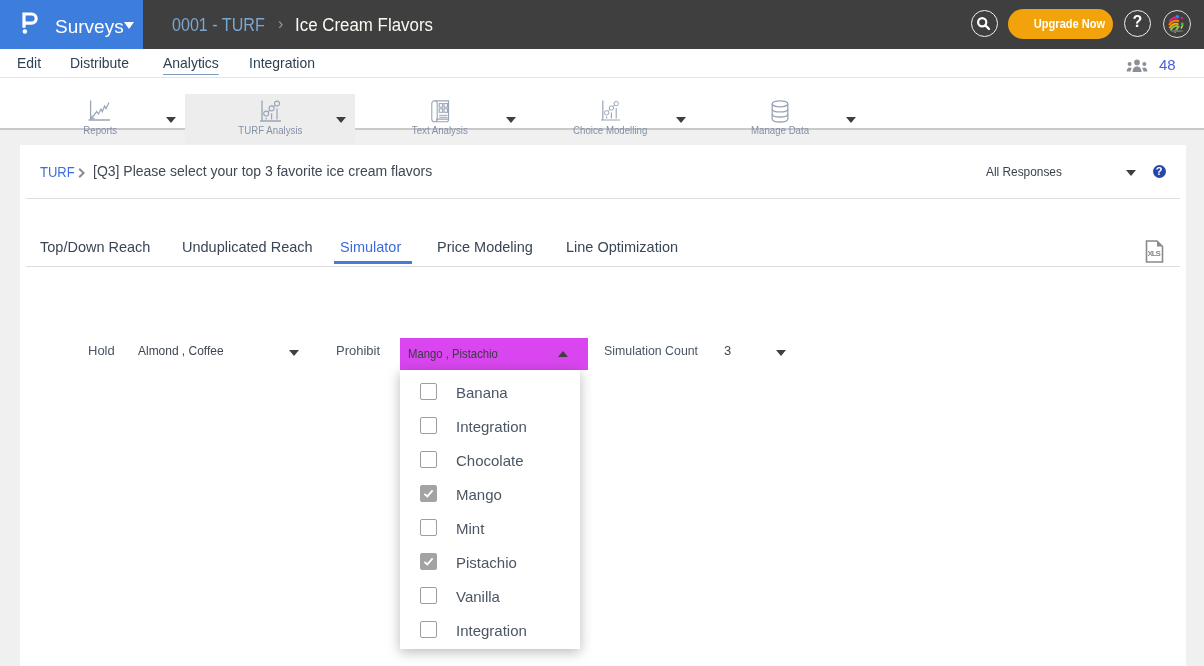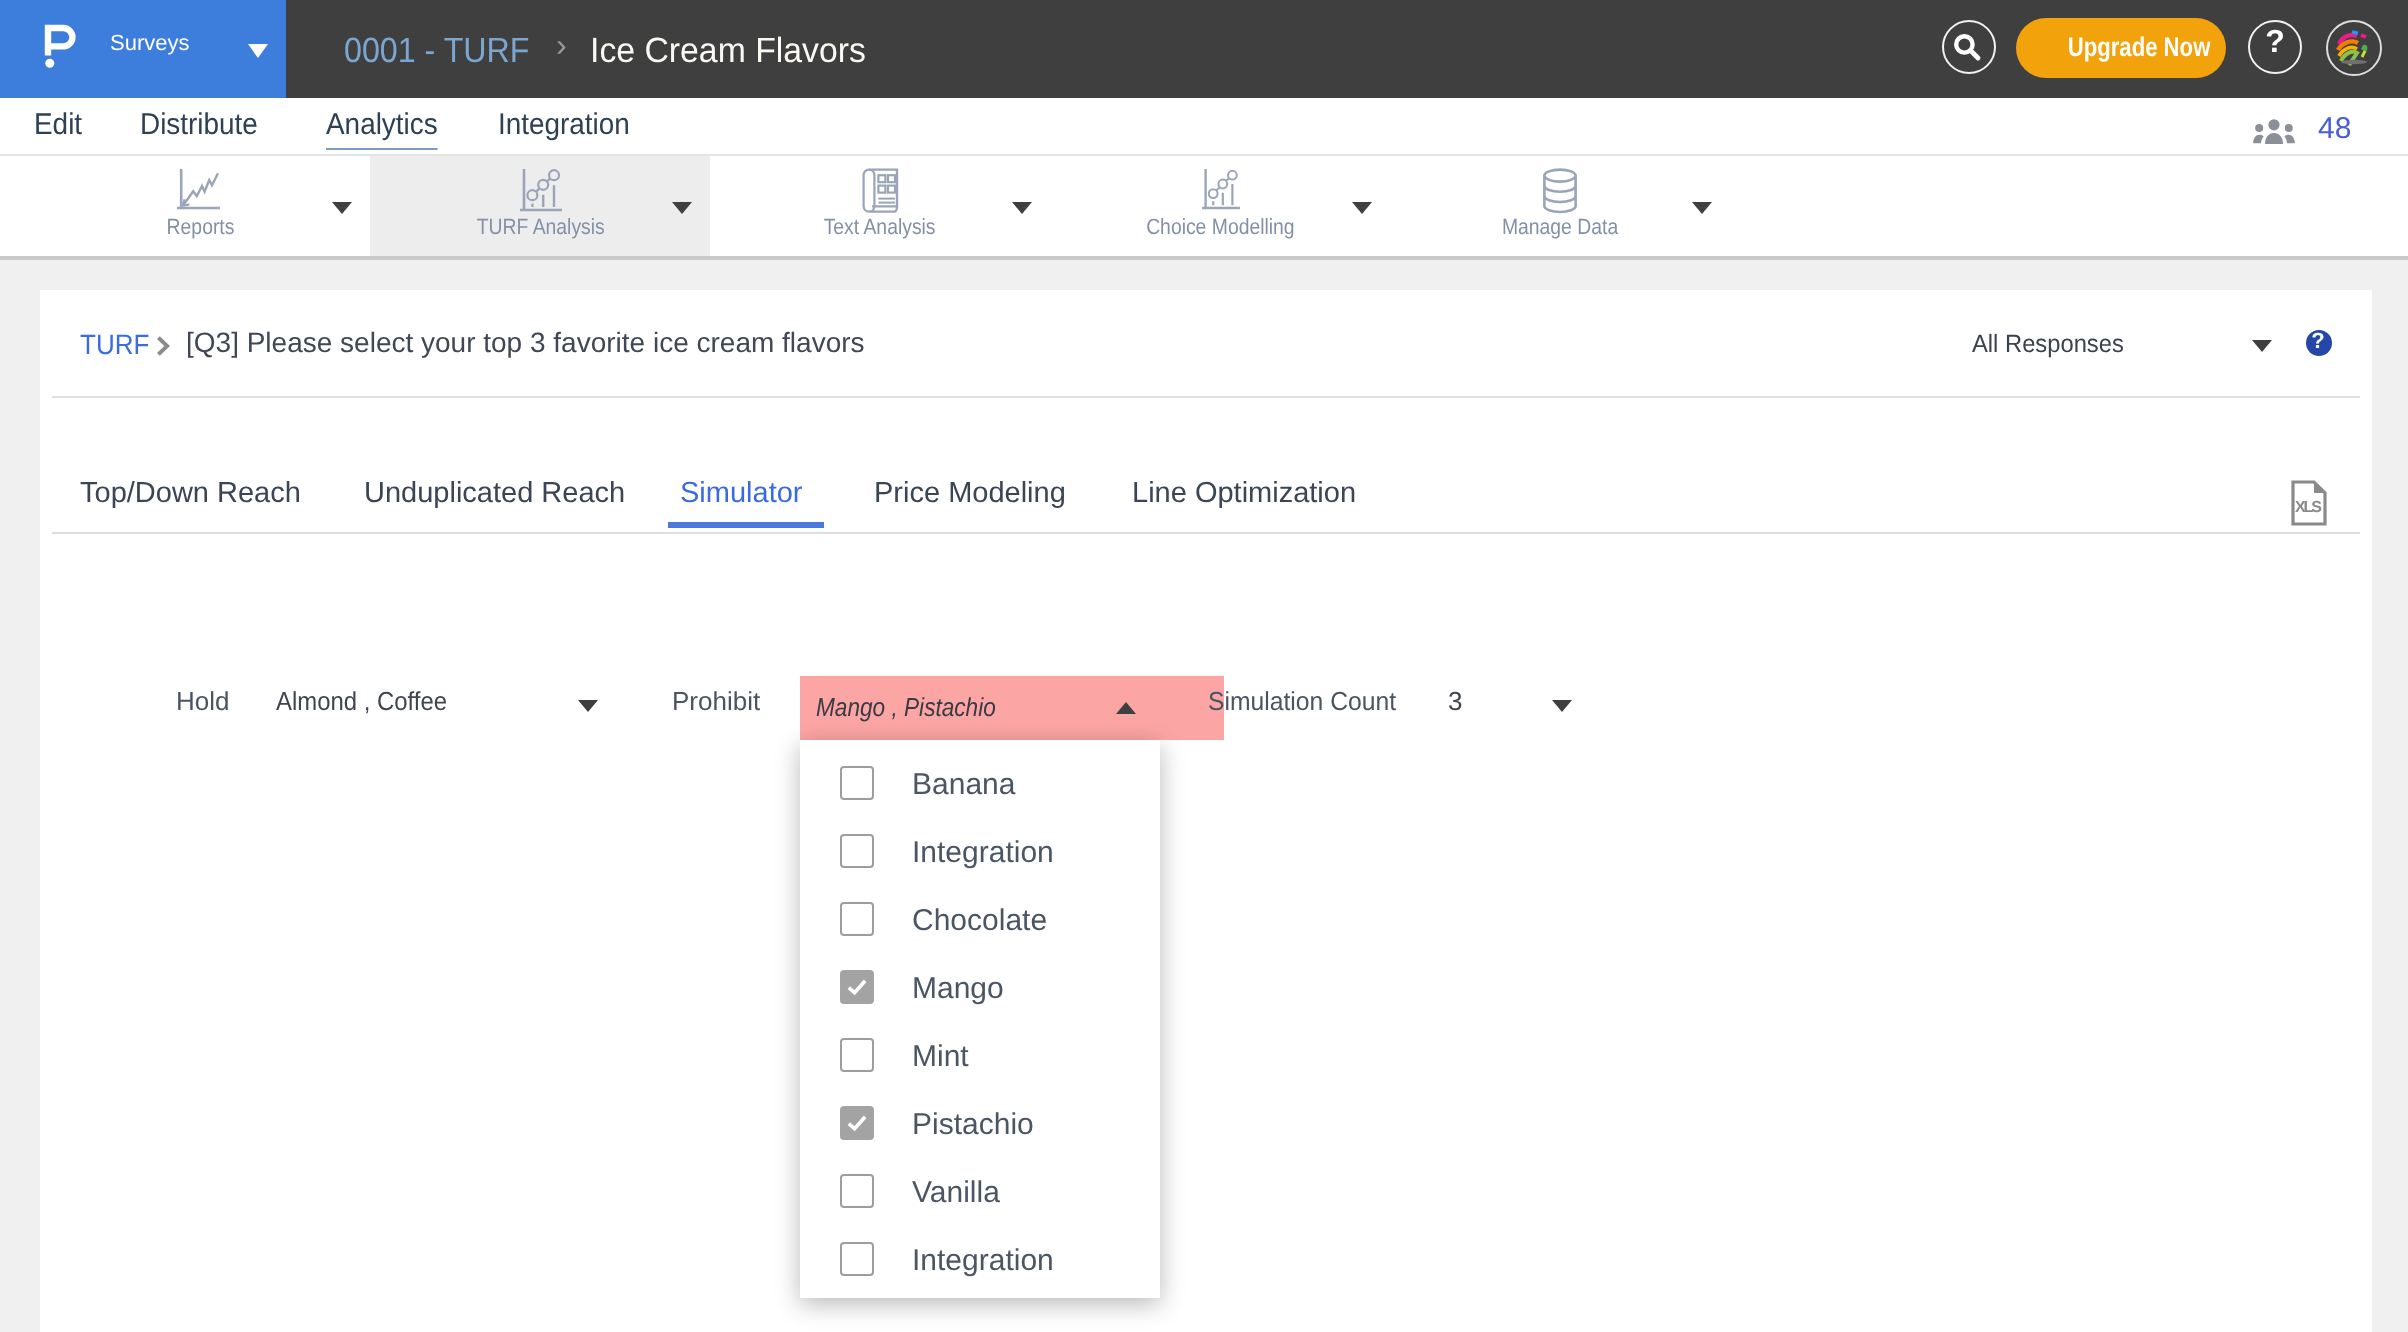--- a/index.html
+++ b/index.html
@@ -3,37 +3,37 @@
 <meta charset="utf-8">
 <style>
 * { margin:0; padding:0; box-sizing:border-box; }
 html,body { width:1204px; height:666px; font-family:"Liberation Sans", sans-serif; background:#f0f0f0; overflow:hidden; }
 body { position:relative; }
 .abs { position:absolute; }
 
 
 .topbar { position:absolute; left:0; top:0; width:1204px; height:49px; background:#3f3f3f; }
 .logoblock { position:absolute; left:0; top:0; width:143px; height:49px; background:#3d7edd; }
-.surveys { position:absolute; left:55px; top:15.5px; color:#fff; font-size:11px; }
+.surveys { position:absolute; left:55px; top:15.5px; color:#fff; font-size:19px; }
 .crumb1 { position:absolute; left:172px; top:15px; color:#7ba6cf; font-size:17.5px; display:inline-block; transform:scaleX(0.92); transform-origin:left top; }
 .crumbsep { position:absolute; left:278px; top:14.5px; color:#9a9a9a; font-size:16px; }
 .crumb2 { position:absolute; left:295px; top:15px; color:#fbf9f3; font-size:17.5px; display:inline-block; transform:scaleX(0.965); transform-origin:left top; }
 
 .ring { position:absolute; width:27px; height:27px; border:1.6px solid #f2f2f2; border-radius:50%; top:10px; }
 .upgrade { position:absolute; left:1008px; top:9px; width:105px; height:30px; background:#f2a30c; border-radius:15px; color:#fff; font-size:13.5px; font-weight:bold; text-align:right; line-height:29.5px; }
 .upgrade span { display:inline-block; transform:scaleX(0.82); transform-origin:center; }
 
 
 .row2 { position:absolute; left:0; top:49px; width:1204px; height:29px; background:#fff; border-bottom:1px solid #e4e4e4; }
 .row2 span.mi { position:absolute; top:5px; font-size:15px; color:#2e4154; display:inline-block; transform:scaleX(0.93); transform-origin:left top; }
 .an-underline { border-bottom:1.5px solid #7d9cc0; padding-bottom:3px; }
 
 
 .toolbar { position:absolute; left:0; top:78px; width:1204px; height:52px; background:#fff; border-bottom:2px solid #c9c9c9; }
-.titem { position:absolute; top:0; width:170px; height:50px; }
+.titem { position:absolute; top:16px; width:170px; height:50px; }
 .titem.active { background:#ededed; }
 .tlabel { position:absolute; width:170px; top:30px; text-align:center; font-size:11px; color:#8391a6; }
 .tlabel span { display:inline-block; transform:scaleX(0.88); transform-origin:center; }
 .ticon { position:absolute; left:0; width:170px; top:6px; height:28px; text-align:center; }
 .caret { width:0; height:0; border-left:5px solid transparent; border-right:5px solid transparent; border-top:6px solid #3f3f3f; position:absolute; }
 .caret-up { width:0; height:0; border-left:5px solid transparent; border-right:5px solid transparent; border-bottom:6px solid #3f3f3f; position:absolute; }
 .tcaret { top:22.5px; right:9px; }
 
 
 .card { position:absolute; left:20px; top:145px; width:1166px; height:530px; background:#fff; }
@@ -46,21 +46,21 @@
 
 .tabs { position:absolute; left:6px; right:6px; top:54px; height:68px; border-bottom:1px solid #ddd; }
 .tab { position:absolute; top:40px; font-size:14.5px; color:#3a4555; }
 .tab.active { color:#3b6ae0; }
 .tabline { position:absolute; background:#4a79dd; height:2.5px; top:62px; }
 
 
 .flabel { position:absolute; font-size:13px; color:#4a5563; top:198px; }
 .fval { position:absolute; font-size:13px; color:#3f4650; top:198px; display:inline-block; transform-origin:left top; }
 .fcaret { top:205px; }
-.openselect { position:absolute; left:380px; top:192.5px; width:212px; height:32.5px; background:#fca5a5;font-style:italic; }
+.openselect { position:absolute; left:380px; top:192.5px; width:188px; height:32.5px; background:#d946ef; }
 .openselect .txt { position:absolute; left:8px; top:8.5px; font-size:13px; color:#3a3a44; display:inline-block; transform:scaleX(0.87); transform-origin:left top; }
 .runbtn { position:absolute; left:798px; top:193px; width:113px; height:32px; background:#3c79dd; border-radius:4px; color:#fff; font-size:13px; font-weight:bold; text-align:center; line-height:32px; }
 .runbtn span { display:inline-block; transform:scaleX(0.89); transform-origin:center; }
 
 
 .panel { position:absolute; left:380px; top:225px; width:180px; height:279px; background:#fff; box-shadow:0 3px 12px rgba(0,0,0,0.28); }
 .pitem { position:absolute; left:0; width:180px; height:34px; }
 .cbox { position:absolute; left:19.5px; top:8px; width:17px; height:17px; border:1px solid #9d9d9d; border-radius:2px; background:#fff; }
 .cbox.checked { background:#a3a3a3; border-color:#a3a3a3; }
 .plabel { position:absolute; left:56px; top:9px; font-size:15px; color:#4b5664; }

